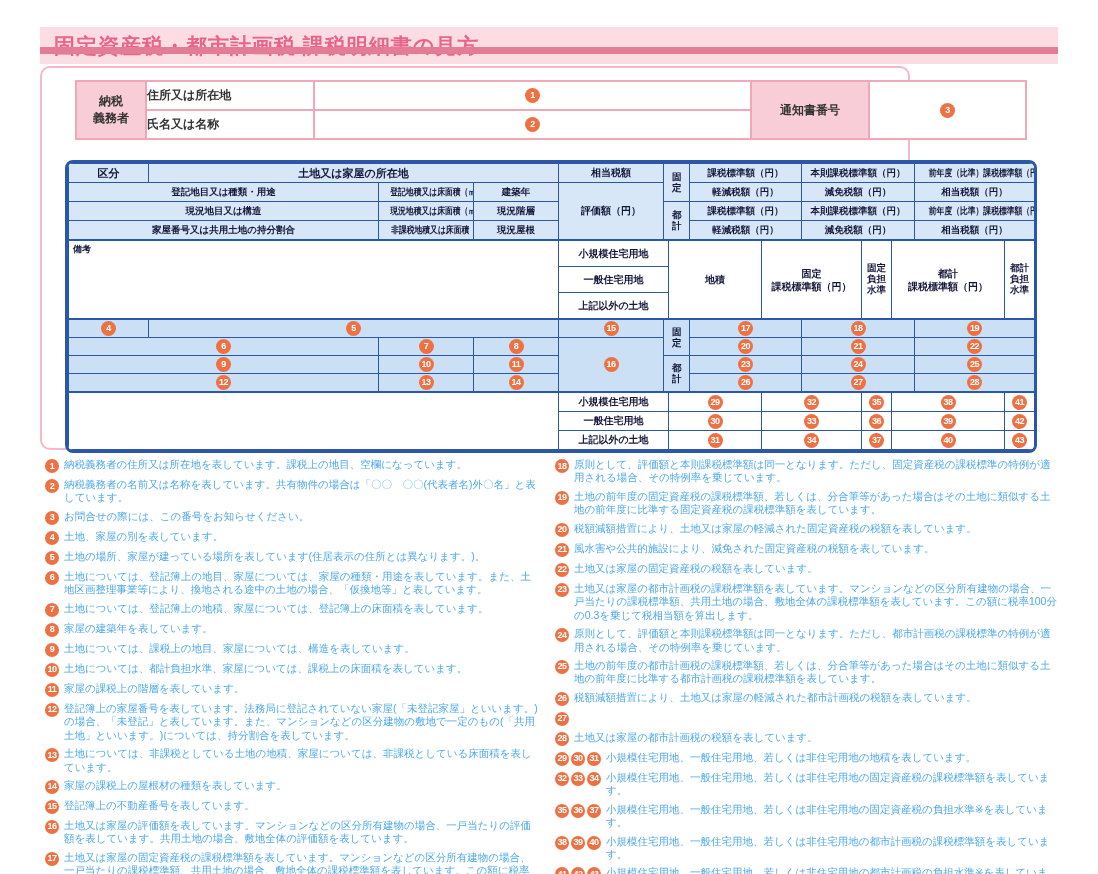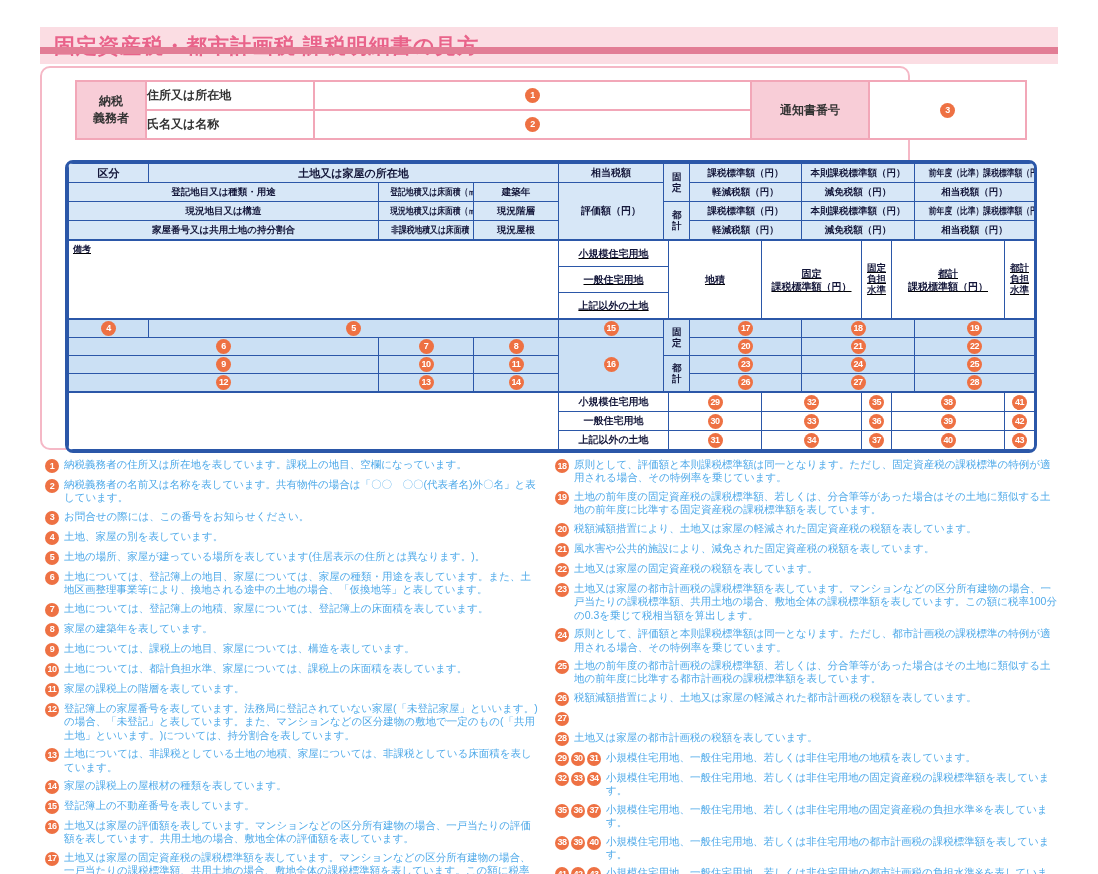--- a/index.html
+++ b/index.html
@@ -27,21 +27,21 @@
     text-align:center; color:#333; padding:0 2px !important; }
   .tp-label { font-size:12.5px; font-weight:bold; color:#444; }
   .tp-value { text-align:center; }
 
   
   .main-table-wrap { position:absolute; left:23px; top:92px; width:972px;
     border:3px solid #2b57a8; border-radius:8px; overflow:hidden; background:#fff; }
   .main-table-wrap table { border-collapse:collapse; table-layout:fixed; width:966px; }
   .main-table-wrap td { border:1px solid #2b57a8; font-size:9.5px; text-align:center;
     vertical-align:middle; color:#14173a; padding:0 1px; overflow:hidden; white-space:nowrap; }
-  .tbl-a tr { height:19px; } .tbl-b tr { height:26px;text-decoration:underline; }
+  .tbl-a tr { height:19px; } .tbl-b tr { height:26px; }
   .tbl-c tr { height:18px; } .tbl-d tr { height:19px; }
   .tbl-a td { background:#d7e7f7; font-weight:bold; }
   .row-main td { font-size:11px; }
   .tbl-b td { background:#fff; font-weight:bold; font-size:10px; }
   .tbl-c td { background:#cbe0f4; }
   .tbl-d td { background:#fff; font-weight:bold; font-size:10px; }
   .vert { word-break:break-all; white-space:normal !important; line-height:1.1;
     padding:0 8px !important; font-size:9.5px !important; }
   .vsmall { word-break:break-all; white-space:normal !important; line-height:1.15;
     padding:16px 5px !important; font-size:9.5px !important; font-weight:bold; }

